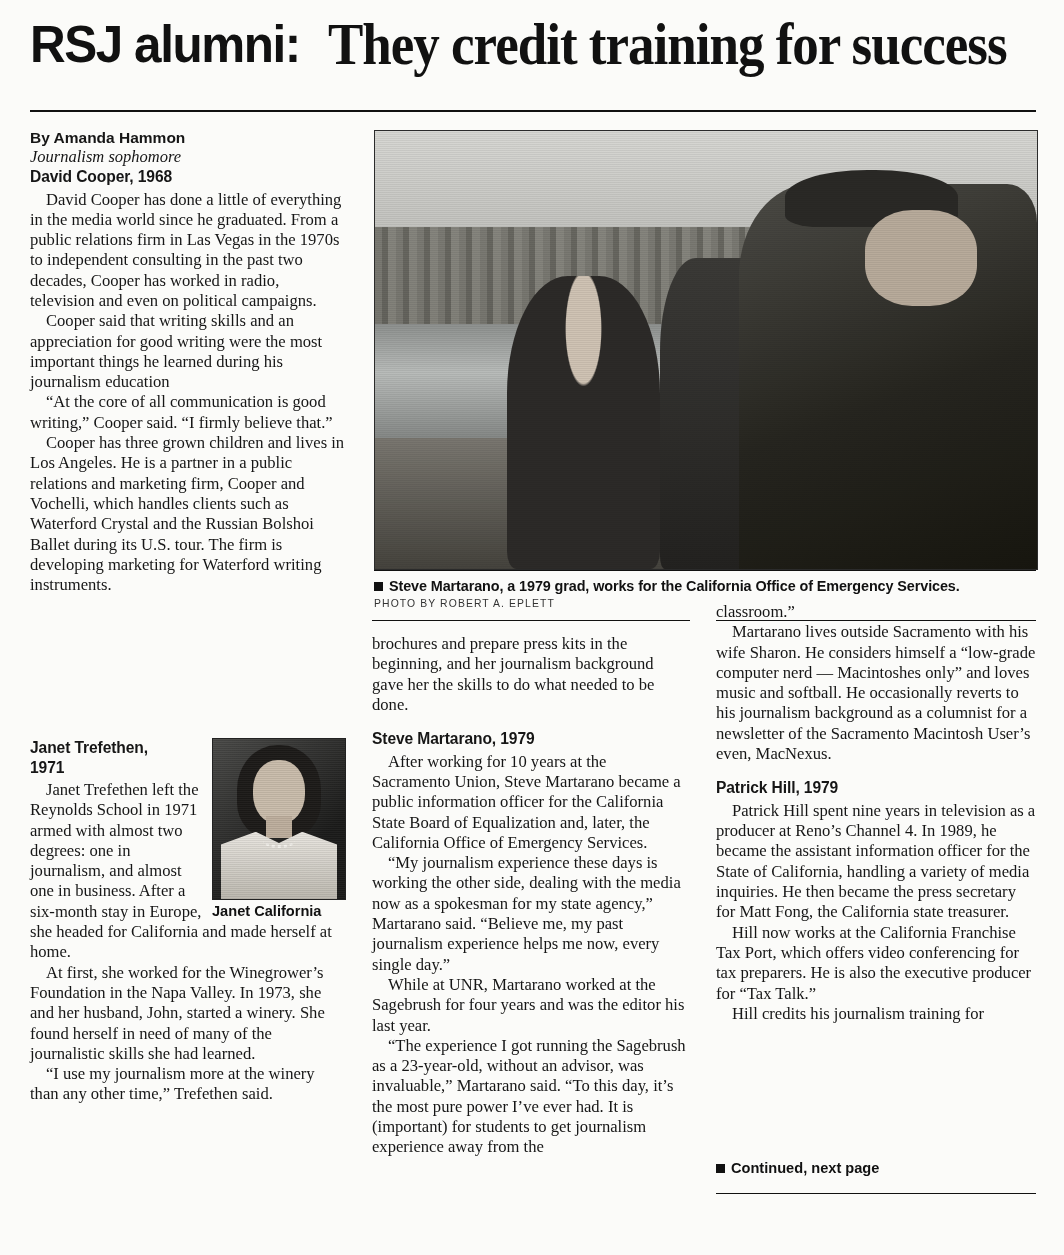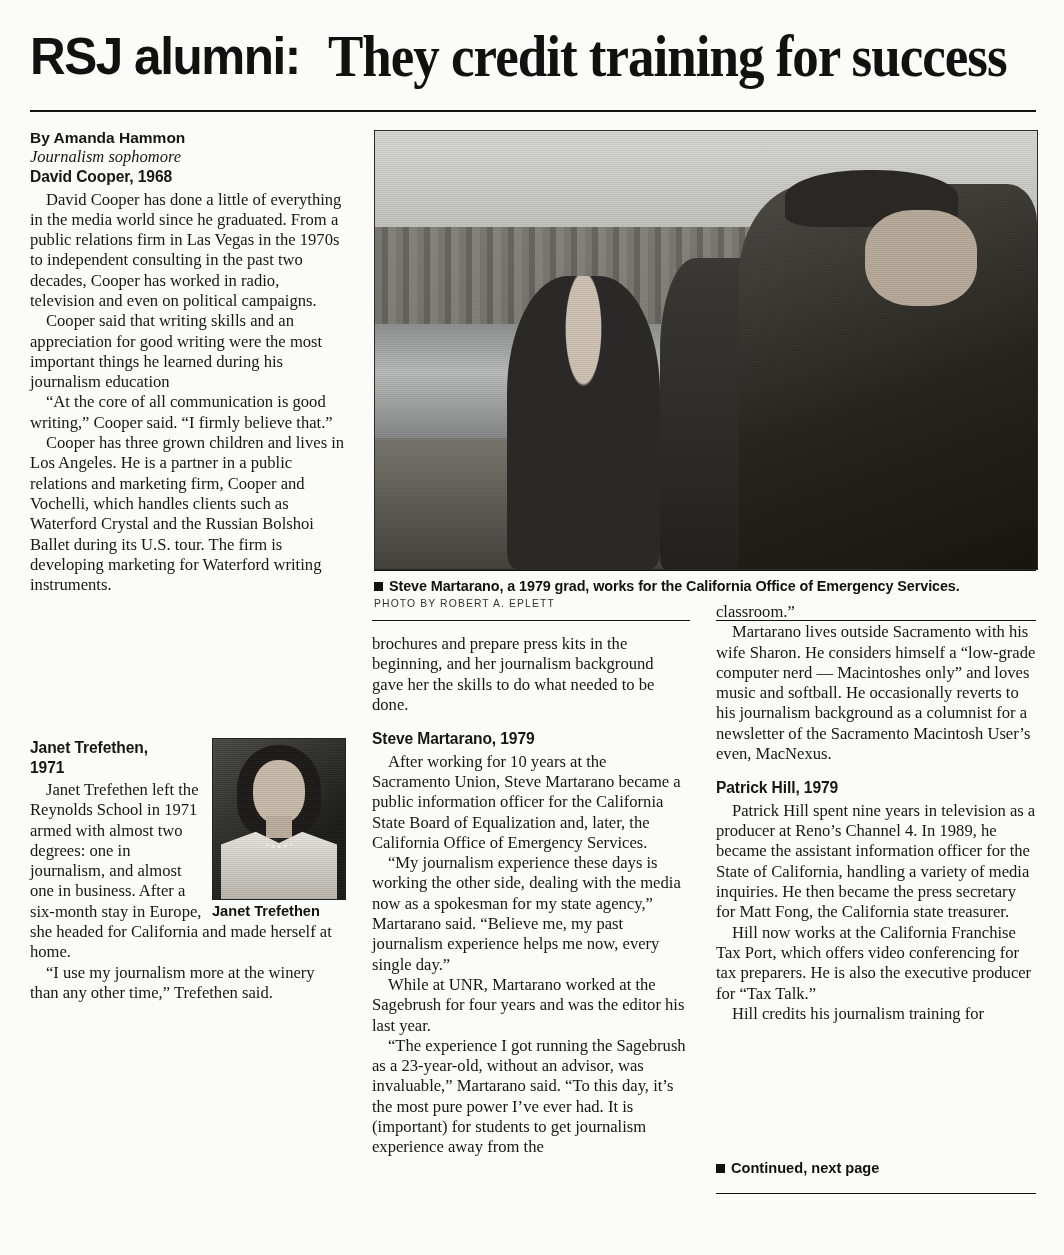--- a/index.html
+++ b/index.html
@@ -21,21 +21,21 @@
     left: 0; top: 0;
     width: 1064px;
     height: 1255px;
     background: #fbfbf9;
   }
 
   
   .headline {
     position: absolute;
     left: 30px;
-    top: 26px;
+    top: 14px;
     width: 1010px;
     white-space: nowrap;
   }
   .headline .kicker {
     font-family: "Liberation Sans", sans-serif;
     font-weight: bold;
     font-size: 52px;
     letter-spacing: -1.5px;
     color: #111;
     display: inline-block;
@@ -347,33 +347,34 @@
     <p>Cooper said that writing skills and an appreciation for good writing were the most important things he learned during his journalism education</p>
     <p>“At the core of all communication is good writing,” Cooper said. “I firmly believe that.”</p>
     <p>Cooper has three grown children and lives in Los Angeles. He is a partner in a public relations and marketing firm, Cooper and Vochelli, which handles clients such as Waterford Crystal and the Russian Bolshoi Ballet during its U.S. tour. The firm is developing marketing for Waterford writing instruments.</p>
   </div>
 
   <div class="tref-body">
     <div class="shape"></div>
     <div class="subhead" style="margin-top:0; white-space:pre-line;">Janet Trefethen,
 1971</div>
     <p>Janet Trefethen left the Reynolds School in 1971 armed with almost two degrees: one in journalism, and almost one in business. After a six-month stay in Europe, she headed for California and made herself at home.</p>
+    <p>At first, she worked for the Winegrower’s Foundation in the Napa Valley. In 1973, she and her husband, John, started a winery. She found herself in need of many of the journalistic skills she had learned.</p>
     <p>“I use my journalism more at the winery than any other time,” Trefethen said.</p>
   </div>
 
   <div class="photo-tref">
     <div class="bg"></div>
     <div class="hair"></div>
     <div class="face"></div>
     <div class="neck"></div>
     <div class="jacket"></div>
     <div class="pearls"></div>
     <div class="grain"></div>
   </div>
-  <div class="tref-caption">Janet Trefethen</div>
+  <div class="tref-caption">Janet California</div>
 
   <div class="col col2">
     <p class="noindent">brochures and prepare press kits in the beginning, and her journalism background gave her the skills to do what needed to be done.</p>
     <div class="subhead">Steve Martarano, 1979</div>
     <p>After working for 10 years at the Sacramento Union, Steve Martarano became a public information officer for the California State Board of Equalization and, later, the California Office of Emergency Services.</p>
     <p>“My journalism experience these days is working the other side, dealing with the media now as a spokesman for my state agency,” Martarano said. “Believe me, my past journalism experience helps me now, every single day.”</p>
     <p>While at UNR, Martarano worked at the Sagebrush for four years and was the editor his last year.</p>
     <p>“The experience I got running the Sagebrush as a 23-year-old, without an advisor, was invaluable,” Martarano said. “To this day, it’s the most pure power I’ve ever had. It is (important) for students to get journalism experience away from the</p>
   </div>
 

